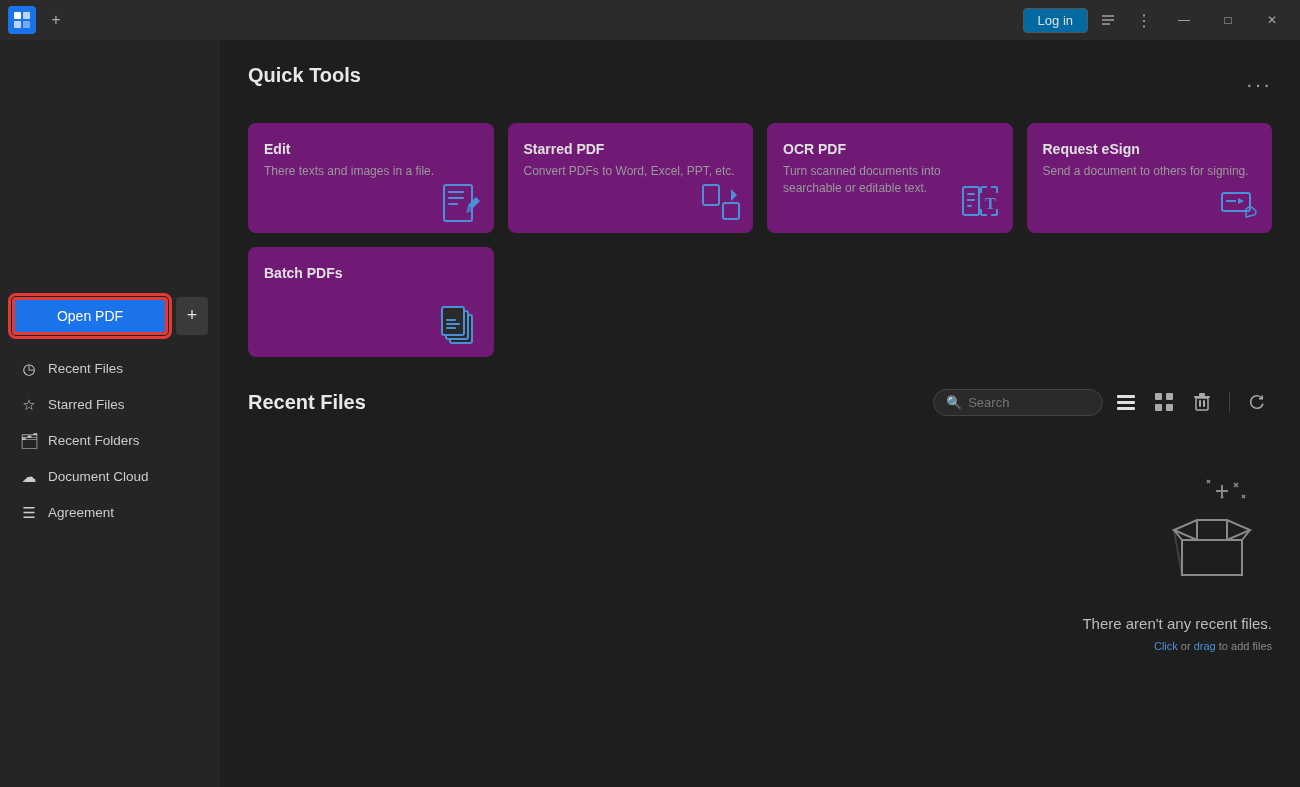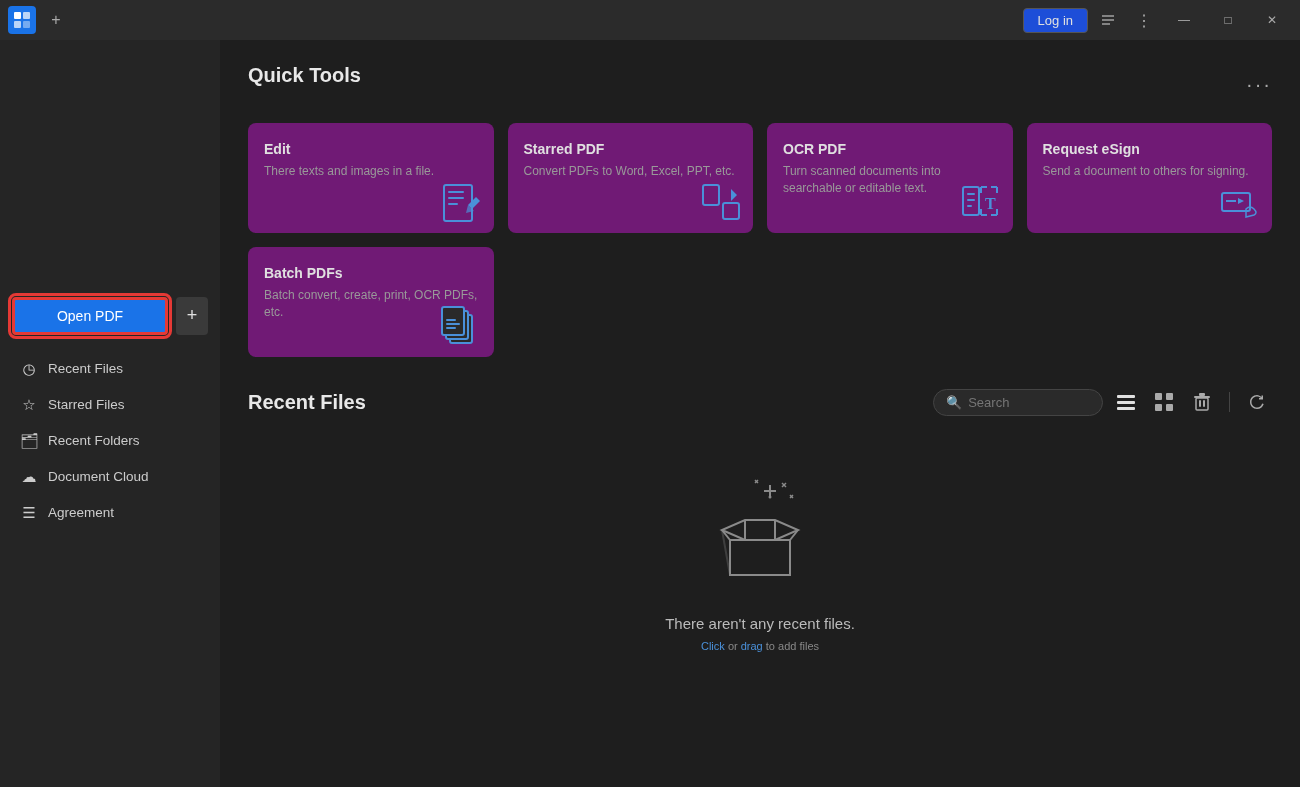--- a/index.html
+++ b/index.html
@@ -51,21 +51,21 @@
       cursor: pointer;
       font-size: 16px;
     }
     .titlebar-right {
       margin-left: auto;
       display: flex;
       align-items: center;
       gap: 4px;
     }
     .login-btn {
-      background: #1d4ed8;
+      background: #0369a1;
       border: 1px solid #555;
       color: #e0e0e0;
       padding: 4px 14px;
       border-radius: 4px;
       cursor: pointer;
       font-size: 13px;
     }
     .titlebar-icon-btn {
       width: 32px;
       height: 32px;
@@ -273,21 +273,21 @@
       width: 1px;
       height: 20px;
       background: #444;
       margin: 0 4px;
     }
 
     
     .empty-state {
       display: flex;
       flex-direction: column;
-      align-items: center;
+      align-items: flex-end;
       justify-content: center;
       padding: 40px 0;
     }
     .empty-box-icon {
       width: 120px;
       height: 120px;
       margin-bottom: 20px;
     }
     .empty-text {
       font-size: 15px;
@@ -430,21 +430,20 @@
             <path d="M8 22 L18 22" stroke="#4a90d9" stroke-width="2"></path>
             <path d="M20 19 L26 22 L20 25" fill="#4a90d9"></path>
             <path d="M28 30 Q32 26 36 30 Q40 34 36 36 L28 38 Z" stroke="#4a90d9" stroke-width="1.5" fill="none"></path>
           </svg>
         </div>
       </div>
 
       <div class="tool-card">
         <div class="tool-card-text">
           <h3>Batch PDFs</h3>
-          <p>Batch convert, create, print, OCR PDFs, etc.</p>
         </div>
         <div class="tool-card-icon">
           <svg width="44" height="44" viewBox="0 0 44 44" fill="none">
             <rect x="10" y="12" width="22" height="28" rx="2" stroke="#4a90d9" stroke-width="2" fill="#2a2a2a"></rect>
             <rect x="6" y="8" width="22" height="28" rx="2" stroke="#4a90d9" stroke-width="2" fill="#2a2a2a"></rect>
             <rect x="2" y="4" width="22" height="28" rx="2" stroke="#4a90d9" stroke-width="2" fill="#2a2a2a"></rect>
             <rect x="6" y="16" width="10" height="2" rx="1" fill="#4a90d9"></rect>
             <rect x="6" y="20" width="14" height="2" rx="1" fill="#4a90d9"></rect>
             <rect x="6" y="24" width="10" height="2" rx="1" fill="#4a90d9"></rect>
           </svg>

